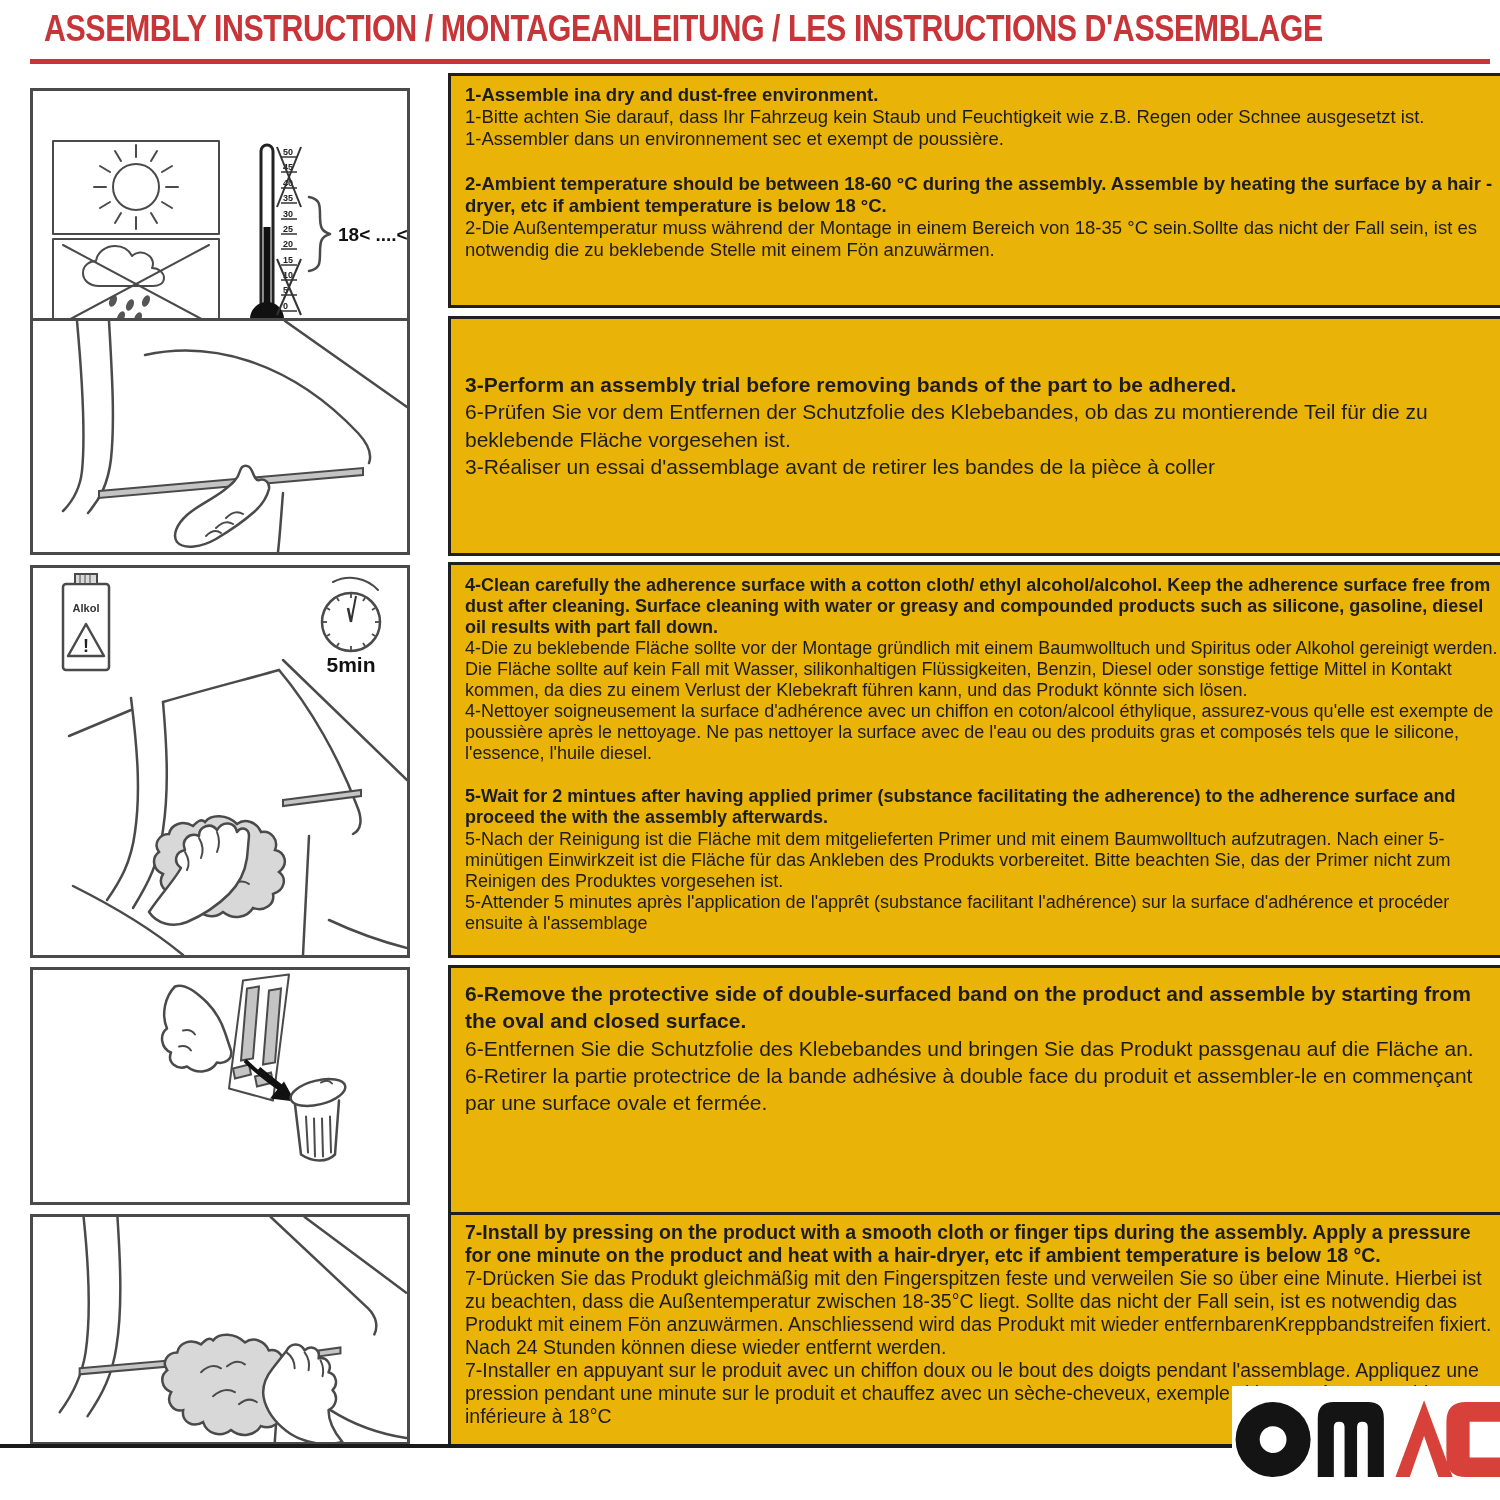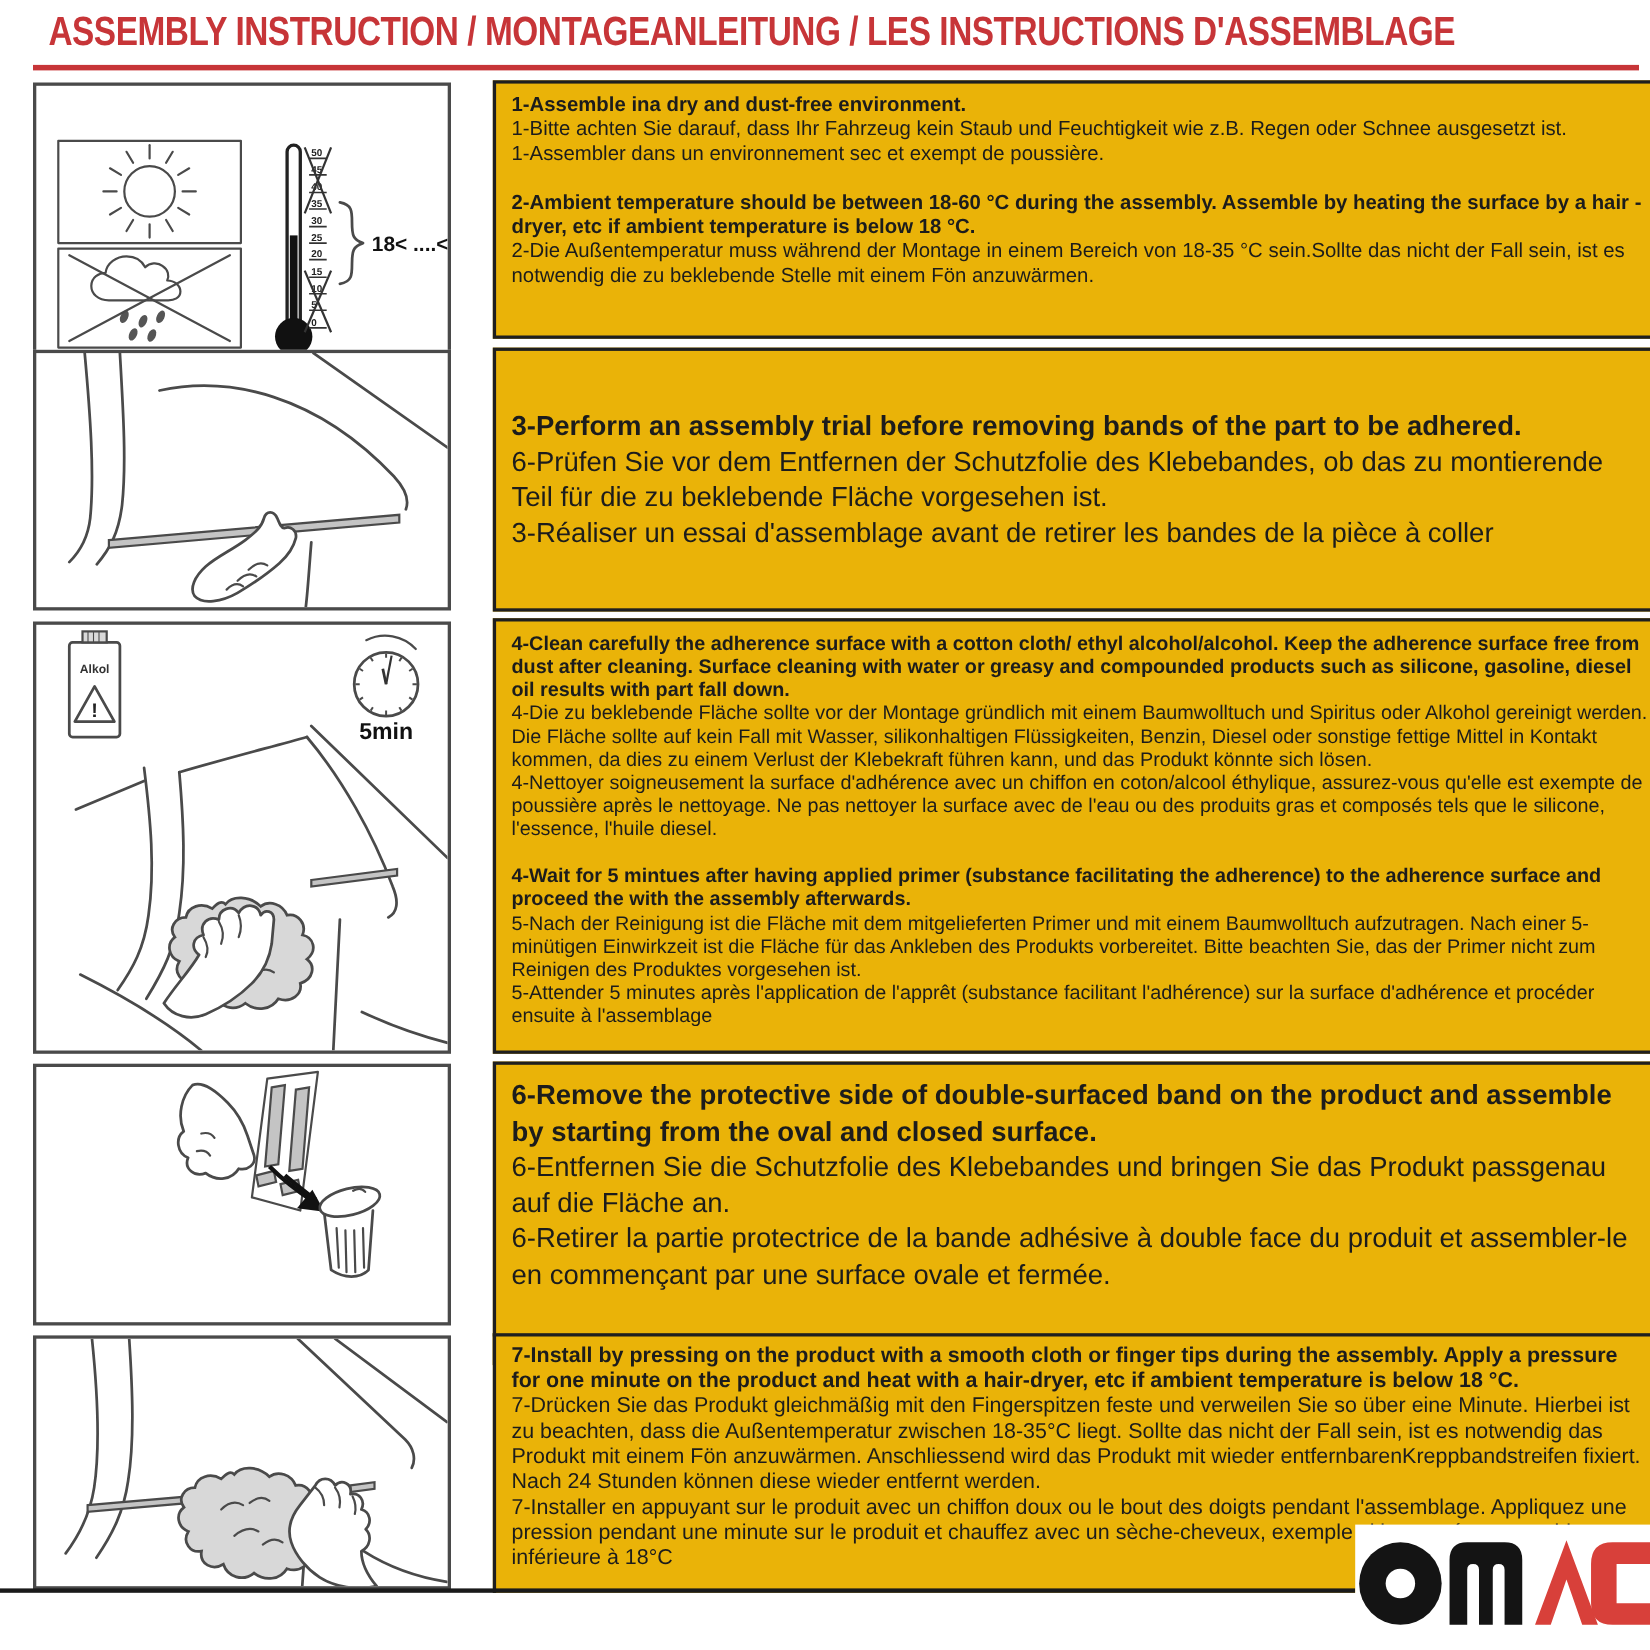--- a/index.html
+++ b/index.html
@@ -6,30 +6,30 @@
   .page{position:relative;width:1500px;height:1500px;background:#fff;overflow:hidden;
         font-family:"Liberation Sans",sans-serif;color:#1c1c1c;}
   .title{position:absolute;left:44px;top:8px;margin:0;white-space:nowrap;}
   .title span{display:inline-block;transform:scaleX(0.82);transform-origin:left top;
         font-size:37px;font-weight:800;letter-spacing:-0.5px;color:#c73538;}
   .red-rule{position:absolute;left:30px;top:59px;width:1460px;height:5px;background:#c73538;}
   .box-l{position:absolute;left:30px;width:380px;border:3px solid #4a4a4a;background:#fff;
         box-sizing:border-box;overflow:hidden;}
   .box-r{position:absolute;left:448px;width:1062px;border:3px solid #1f1f1f;background:#eab308;
         box-sizing:border-box;overflow:hidden;padding:6px 8px 0 14px;}
-  .l1{top:75px;height:293px;} .r1{top:73px;height:235px;padding-top:8px;}
+  .l1{top:88px;height:293px;} .r1{top:73px;height:235px;padding-top:8px;}
   .l2{top:318px;height:237px;} .r2{top:316px;height:240px;padding-top:52px;}
   .l3{top:565px;height:393px;} .r3{top:562px;height:396px;padding-top:10px;}
   .l4{top:967px;height:238px;} .r4{top:965px;height:276px;padding-top:12px;}
   .l5{top:1214px;height:231px;} .r5{top:1212px;height:236px;border-bottom:none;padding-top:6px;}
   .box-l svg{display:block;width:100%;height:100%;}
   p{margin:0;}
   .t-sm{font-size:18.5px;line-height:1.2;}
   .t-s3{font-size:18px;line-height:1.17;}
-  .t-lg{font-size:25px;line-height:1.3;}
+  .t-lg{font-size:21px;line-height:1.3;}
   .t-md{font-size:19.5px;line-height:1.18;}
   .b{font-weight:bold;}
   .gap{margin-top:22px;}
   .ln{fill:none;stroke:#4a4a4a;stroke-width:2.5;stroke-linecap:round;stroke-linejoin:round;}
   .lt{fill:none;stroke:#4a4a4a;stroke-width:2;stroke-linecap:round;stroke-linejoin:round;}
   .fillg{fill:#c4c4c4;stroke:#4a4a4a;stroke-width:2;}
   .cloth{fill:#d8d8d8;stroke:#4a4a4a;stroke-width:2.5;}
   .hand{fill:#fff;stroke:#4a4a4a;stroke-width:2.5;stroke-linejoin:round;}
   .blk{fill:#111;stroke:none;}
   .tnum{font-size:9px;font-weight:bold;fill:#222;font-family:"Liberation Sans",sans-serif;}
@@ -212,21 +212,21 @@
         <path class="lt" d="M152,284 q6,10 2,18"></path>
           <path class="lt" d="M166,270 q6,10 2,20"></path>
           <path class="lt" d="M184,264 q4,10 0,20"></path>
       </g>
     </svg>
   </div>
   <div class="box-r r3">
     <p class="t-s3 b">4-Clean carefully the adherence surface with a cotton cloth/ ethyl alcohol/alcohol. Keep the adherence surface free from dust after cleaning. Surface cleaning with water or greasy and compounded products such as silicone, gasoline, diesel oil results with part fall down.</p>
     <p class="t-s3">4-Die zu beklebende Fläche sollte vor der Montage gründlich mit einem Baumwolltuch und Spiritus oder Alkohol gereinigt werden. Die Fläche sollte auf kein Fall mit Wasser, silikonhaltigen Flüssigkeiten, Benzin, Diesel oder sonstige fettige Mittel in Kontakt kommen, da dies zu einem Verlust der Klebekraft führen kann, und das Produkt könnte sich lösen.</p>
     <p class="t-s3">4-Nettoyer soigneusement la surface d'adhérence avec un chiffon en coton/alcool éthylique, assurez-vous qu'elle est exempte de poussière après le nettoyage. Ne pas nettoyer la surface avec de l'eau ou des produits gras et composés tels que le silicone, l'essence, l'huile diesel.</p>
-    <p class="t-s3 b gap">4-Wait for 5 mintues after having applied primer (substance facilitating the adherence) to the adherence surface and proceed the with the assembly afterwards.</p>
+    <p class="t-s3 b gap">5-Wait for 2 mintues after having applied primer (substance facilitating the adherence) to the adherence surface and proceed the with the assembly afterwards.</p>
     <p class="t-s3">5-Nach der Reinigung ist die Fläche mit dem mitgelieferten Primer und mit einem Baumwolltuch aufzutragen. Nach einer 5-minütigen Einwirkzeit ist die Fläche für das Ankleben des Produkts vorbereitet. Bitte beachten Sie, das der Primer nicht zum Reinigen des Produktes vorgesehen ist.</p>
     <p class="t-s3">5-Attender 5 minutes après l'application de l'apprêt (substance facilitant l'adhérence) sur la surface d'adhérence et procéder ensuite à l'assemblage</p>
   </div>
 
   <div class="box-l l4">
     <svg viewBox="0 0 374 231">
       <g>
         <path class="hand" d="M142,16 C132,26 128,44 134,58 C126,64 128,78 138,82 C134,92 144,100 154,96 C164,104 178,102 184,92 C192,94 200,88 198,80 L192,62 C188,50 182,40 174,32 C164,22 152,12 142,16 Z"></path>
         <path class="lt" d="M150,60 q8,-2 12,4"></path>
           <path class="lt" d="M146,76 q8,-2 12,4"></path>

